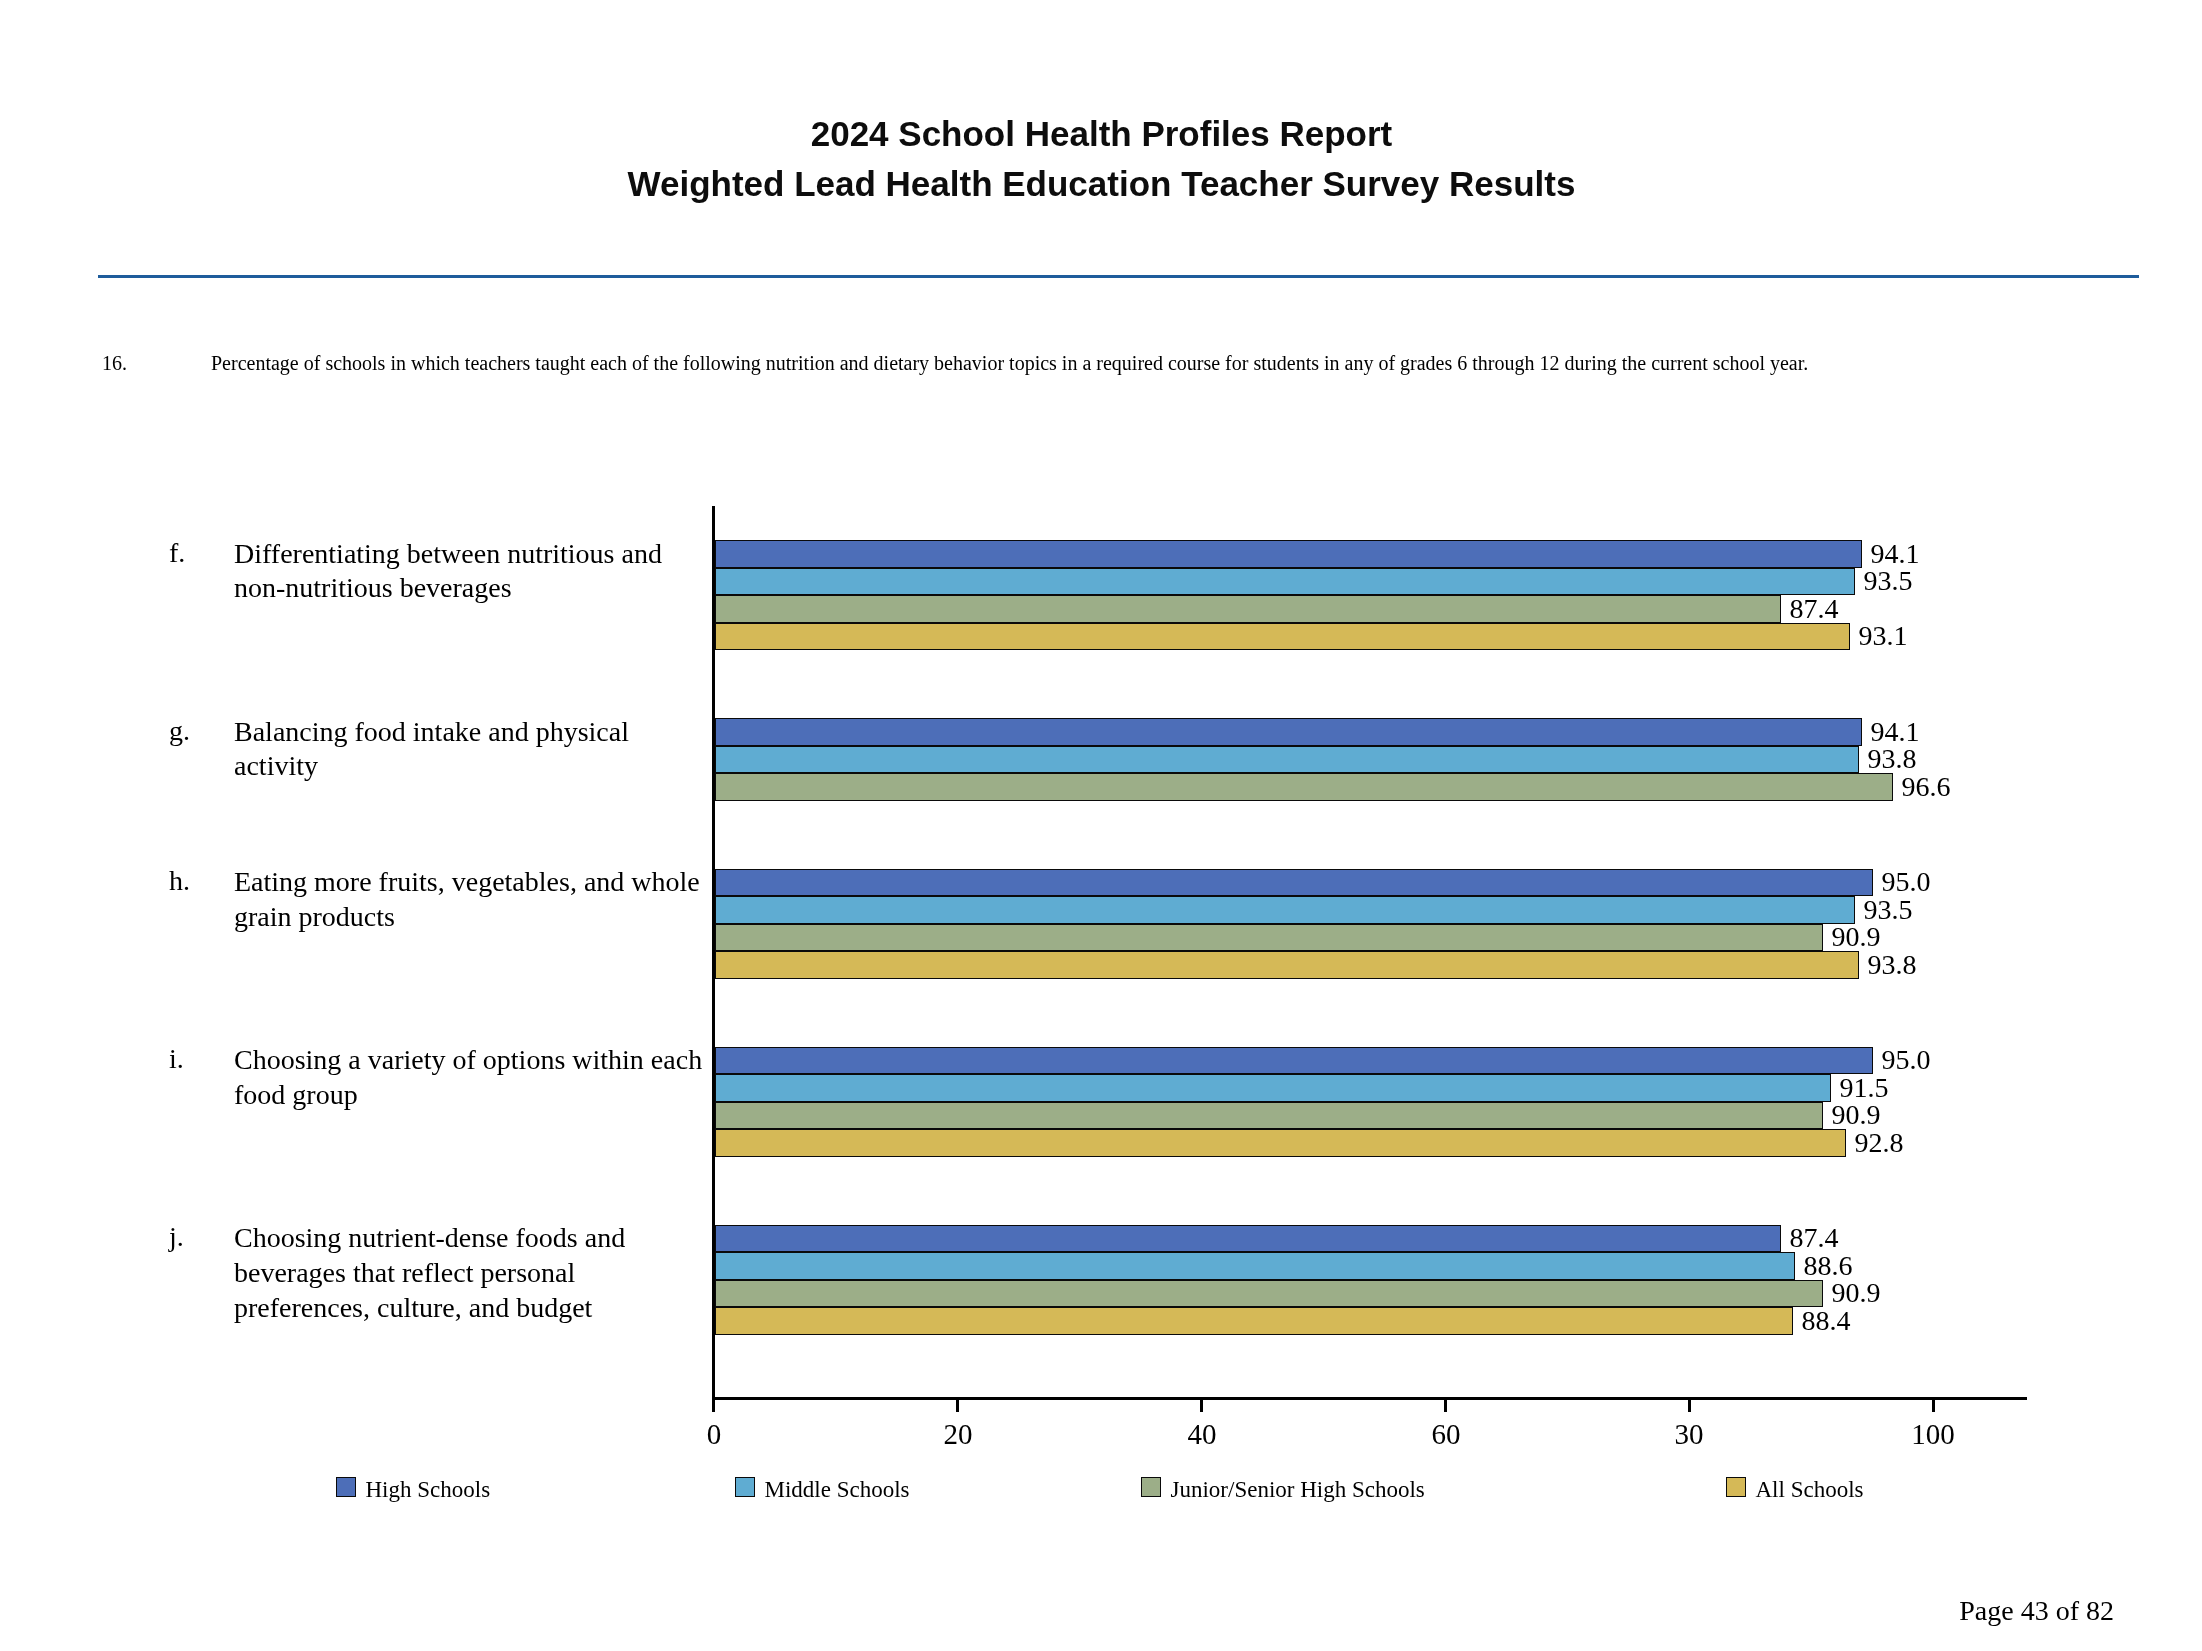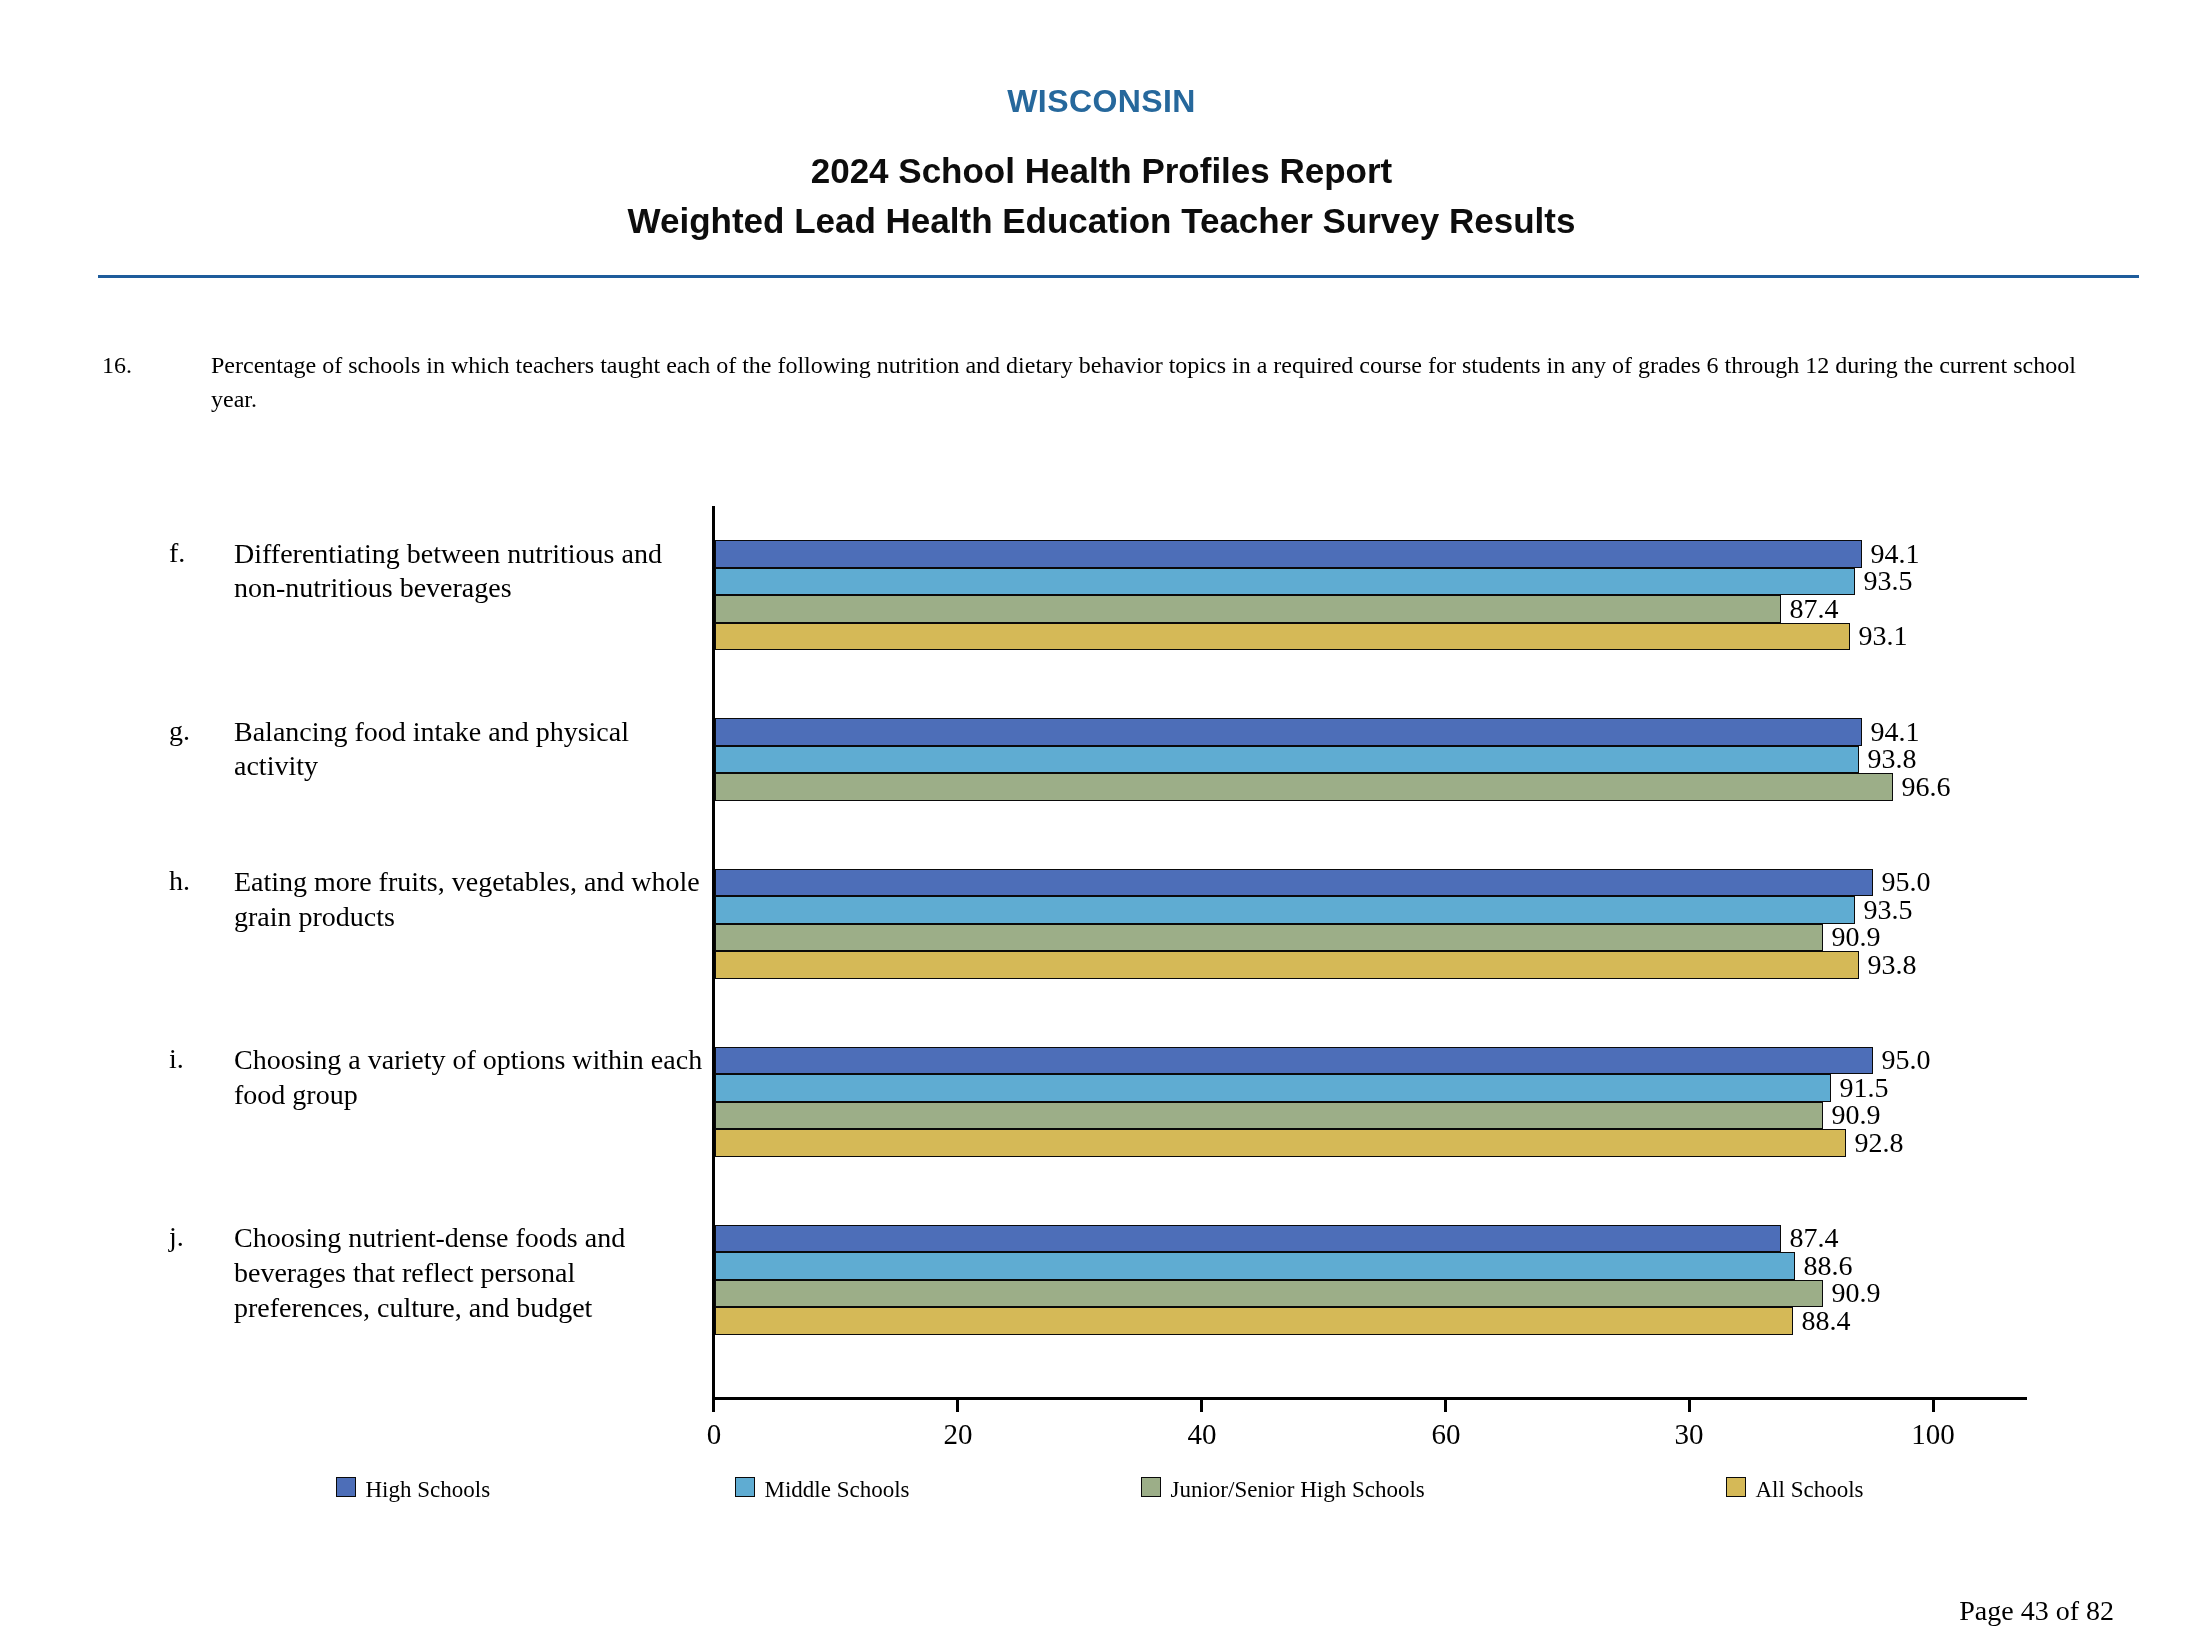--- a/index.html
+++ b/index.html
@@ -25,21 +25,21 @@
   .subtitle{ font-size: 35px; margin-top: 10.3px; color: #0d0d0d; }
 
   .rule {
     position: absolute; top: 275px; left: 98px;
     width: 2041px; height: 3.4px; background: #1E5C9B;
   }
 
   
   .question {
     position: absolute; top: 349px; left: 102px;
-    display: flex; font-size: 24px; line-height: 1.4;
+    display: flex; font-size: 20px; line-height: 1.4;
   }
   .q-num  { width: 109px; flex: none; }
   .q-text { width: 1867px; }
 
   
   .chart { position: absolute; top: 506px; left: 0; width: 2203px; height: 1127px; }
 
   .y-axis {
     position: absolute; left: 712px; top: 0;
     width: 2.6px; height: 894px; background: #000;
@@ -90,21 +90,20 @@
 
   .footer {
     position: absolute; top: 1595px; right: 89px;
     font-size: 28px;
   }
 </style>
 </head>
 <body>
 
 <div class="header">
-  <div class="state">WISCONSIN</div>
   <div class="title">2024 School Health Profiles Report</div>
   <div class="subtitle">Weighted Lead Health Education Teacher Survey Results</div>
 </div>
 
 <div class="rule"></div>
 
 <div class="question">
   <div class="q-num">16.</div>
   <div class="q-text">Percentage of schools in which teachers taught each of the following nutrition and dietary behavior topics in a required course for students in any of grades 6 through 12 during the current school year.</div>
 </div>

